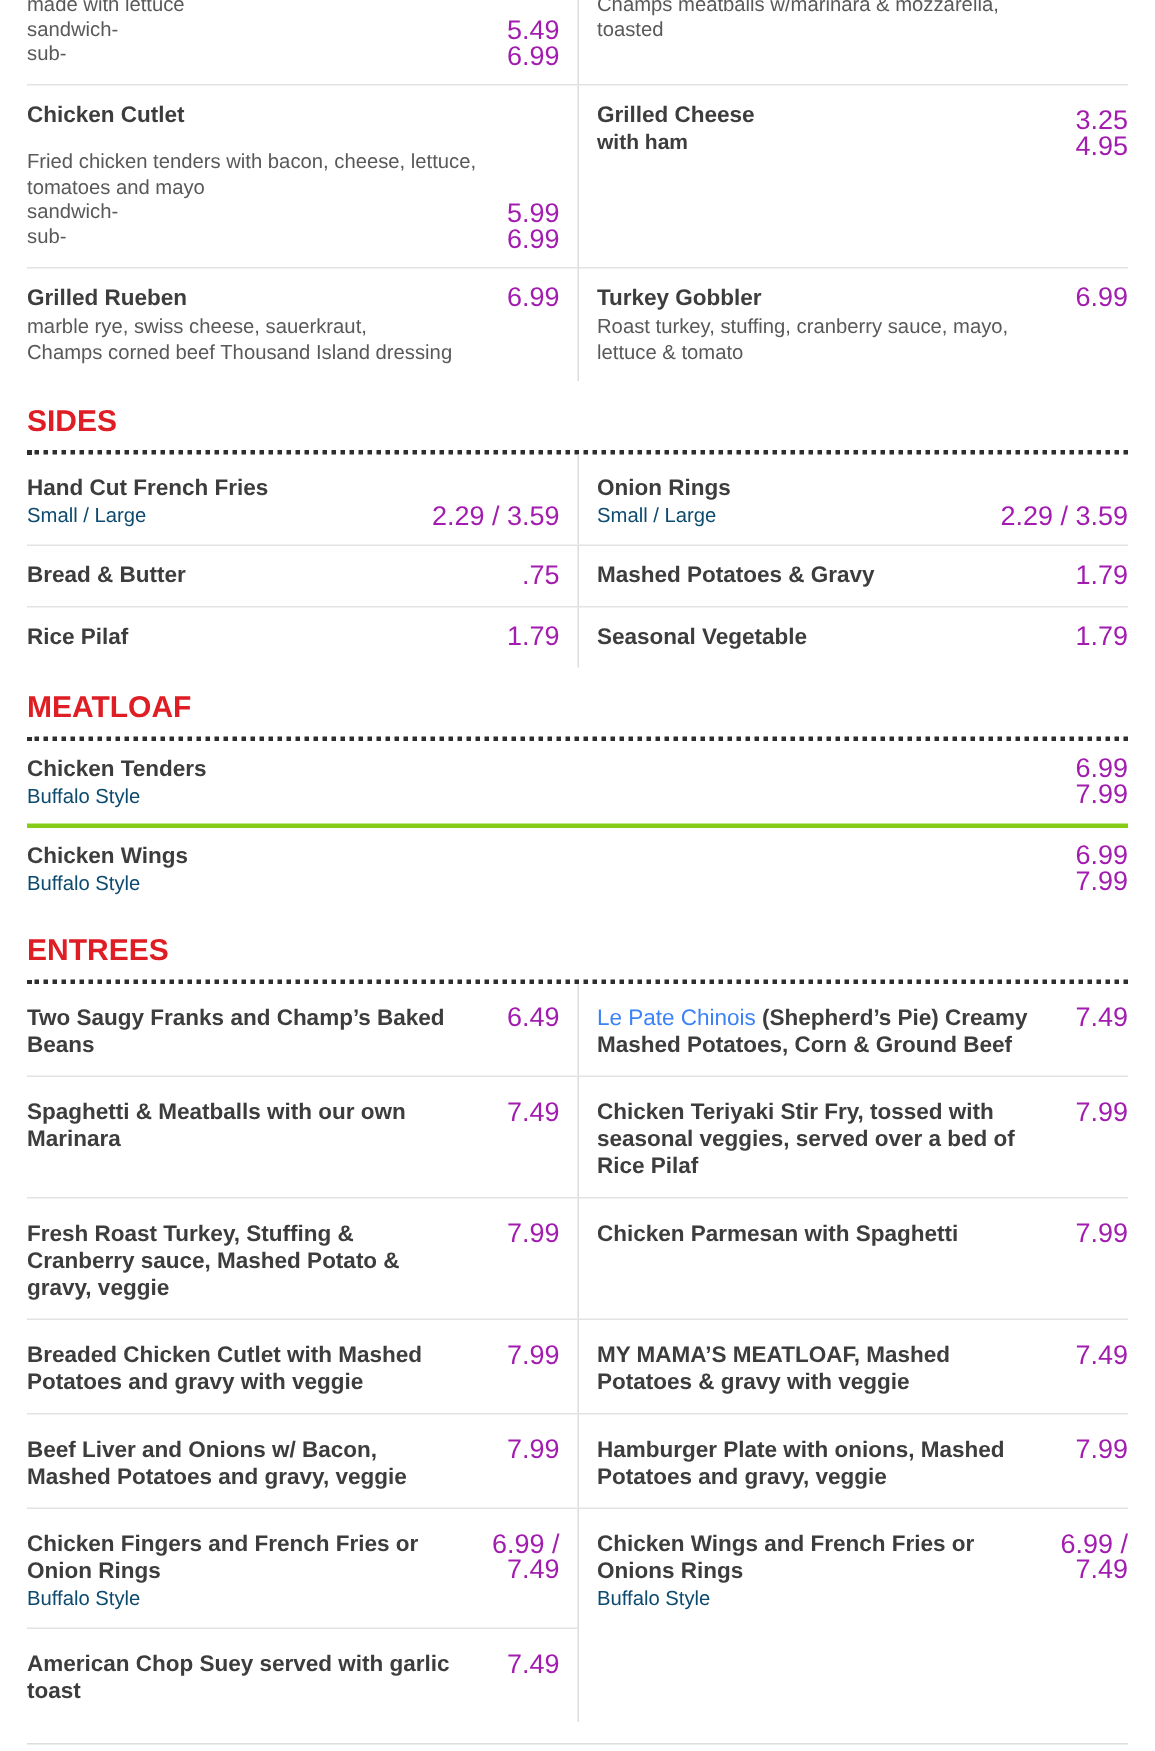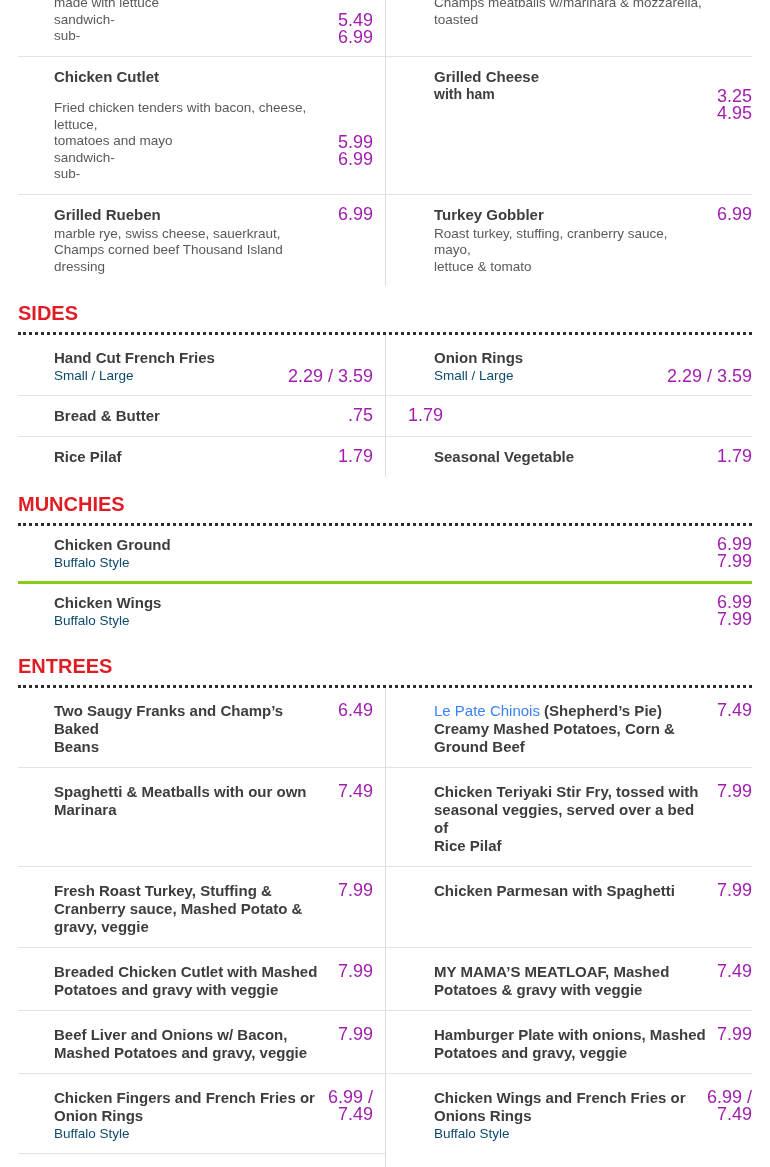--- a/index.html
+++ b/index.html
@@ -21,32 +21,32 @@
   .cell { padding:11px 0; min-width:0; }
   .cell.cl { padding-right:12px; }
   .cell.cr { border-left:1px solid #dcdcdc; padding-left:12px; }
   .cell.bt { border-top:1px solid #e3e3e3; }
   .cell.nt { padding-top:0; }
   .cell.ft { padding-top:14px; }
 
   
   .item { display:flex; align-items:flex-start; }
   .item.bottom { align-items:flex-end; }
-  .itext { flex:1; min-width:0;margin-left:36px; }
+  .itext { flex:1; min-width:0; }
   .iname { font-weight:bold; font-size:15px; line-height:18px; color:#3d3d3d; white-space:pre-line; }
   .iname .light { font-weight:normal; color:#3b82f6; }
   .idesc { font-size:13.5px; line-height:16.5px; color:#595959; white-space:pre-line; }
   .idesc.cut { margin-top:-5px; }
   .idesc.desc-gap { margin-top:14px; }
   .idesc.tight { margin-top:2px; }
   .isub { font-size:13.5px; line-height:17px; color:#0c4a6e; }
   .isub-bold { font-weight:bold; font-size:14px; line-height:17px; color:#3d3d3d; }
   .iprice { font-size:18px; line-height:16.5px; color:#a21caf; white-space:pre-line; text-align:right; margin-left:10px; }
   .iprice.pm12 { margin-top:12px; }
-  .iprice.pm20 { margin-top:20px; }
+  .iprice.pm20 { margin-top:4px; }
   .iprice.pm50 { margin-top:66px; }
 
   
   .entree .iname { line-height:18px; }
   .entree { padding-top:15px; padding-bottom:11px; }
 
   
   .mcell { padding:10px 0; }
   .mcell.bt { border-top:3px solid #84cc16; }
 
@@ -151,20 +151,23 @@
       <div class="cell cl bt">
         <div class="item">
           <div class="itext">
             <div class="iname">Bread &amp; Butter</div>
           </div>
           <div class="iprice">.75</div>
         </div>
       </div>
       <div class="cell cr bt">
         <div class="item">
+          <div class="itext">
+            <div class="iname">Mashed Potatoes &amp; Gravy</div>
+          </div>
           <div class="iprice">1.79</div>
         </div>
       </div>
       <div class="cell cl bt">
         <div class="item">
           <div class="itext">
             <div class="iname">Rice Pilaf</div>
           </div>
           <div class="iprice">1.79</div>
         </div>
@@ -172,26 +175,26 @@
       <div class="cell cr bt">
         <div class="item">
           <div class="itext">
             <div class="iname">Seasonal Vegetable</div>
           </div>
           <div class="iprice">1.79</div>
         </div>
       </div>
     </div>
 
-    <h2 class="section-heading">MUNCHIES</h2>
+    <h2 class="section-heading">MEATLOAF</h2>
     <div>
       <div class="mcell ft">
         <div class="item">
           <div class="itext">
-            <div class="iname">Chicken Ground</div>
+            <div class="iname">Chicken Tenders</div>
             <div class="isub">Buffalo Style</div>
           </div>
           <div class="iprice">6.99
 7.99</div>
         </div>
       </div>
       <div class="mcell bt">
         <div class="item">
           <div class="itext">
             <div class="iname">Chicken Wings</div>

